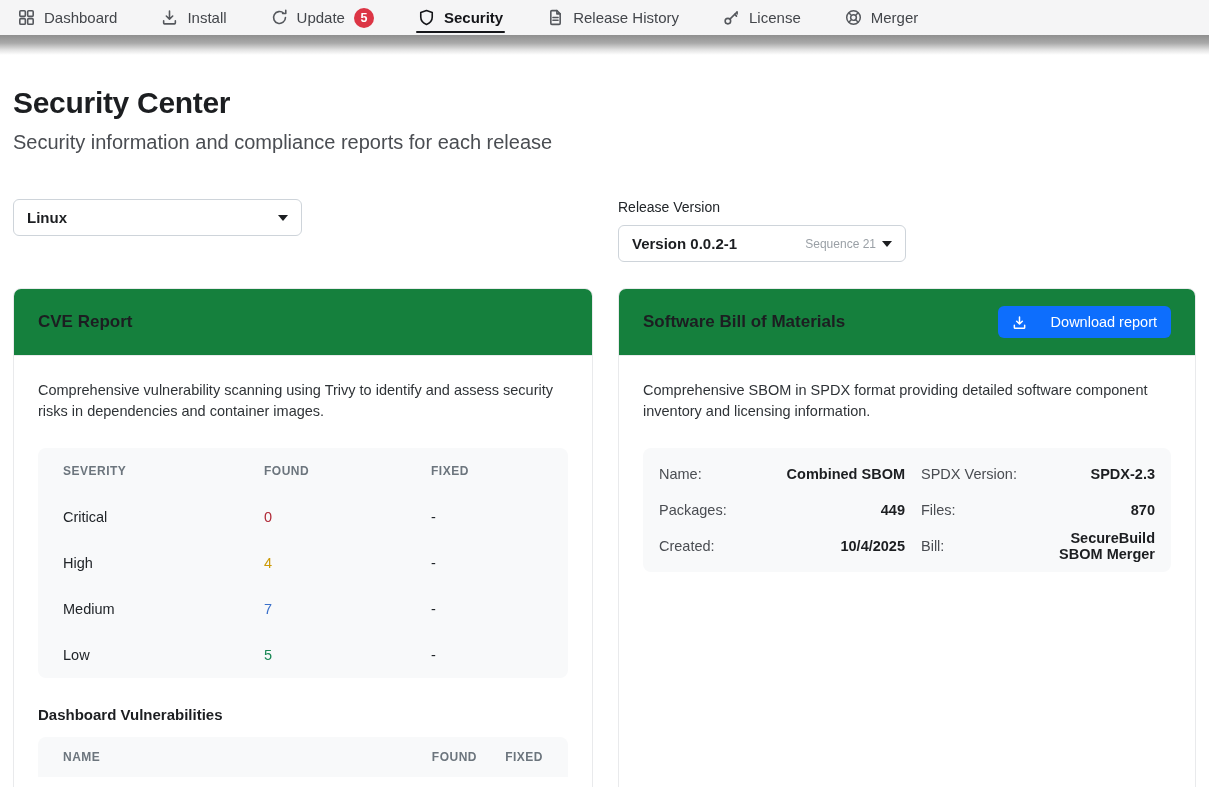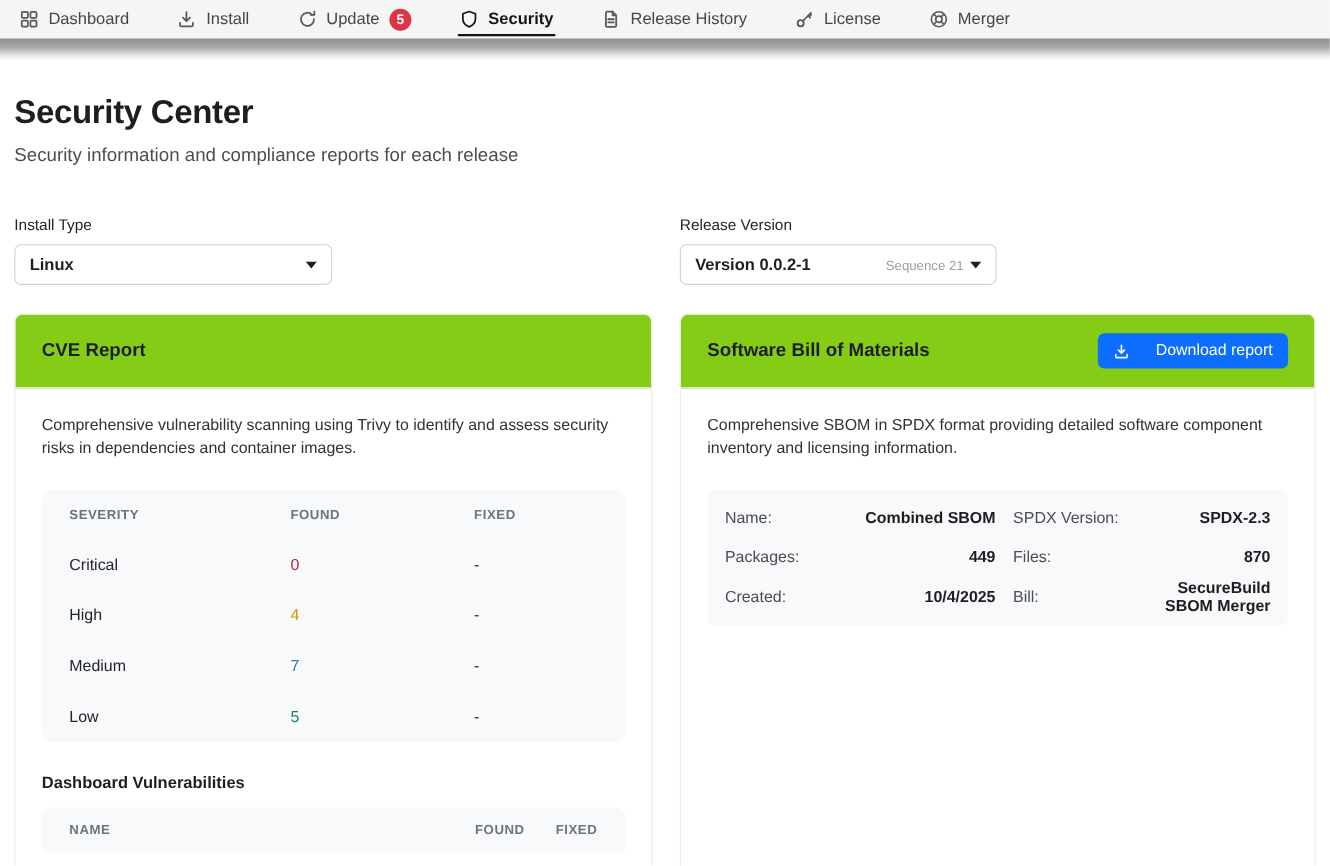--- a/index.html
+++ b/index.html
@@ -21,21 +21,21 @@
     min-width: 20px; height: 20px; border-radius: 10px; background: #dc3545;
     color: #fff; font-size: 12.5px; font-weight: 600; padding: 0 6px; }
 
   .scroll-shadow { height: 20px; background: linear-gradient(to bottom,
     #8f8f8f 0%, #a9a9a9 40%, #e3e3e3 75%, #ffffff 100%); }
 
   
   .page { padding: 0 13px; }
   .page-title { margin-top: 31px; font-size: 30px; font-weight: 700; color: #1c1e21;
     letter-spacing: -0.3px; }
-  .page-subtitle { margin-top: 11px; font-size: 17px; color: #4a4d52; }
+  .page-subtitle { margin-top: 11px; font-size: 20px; color: #4a4d52; }
 
   
   .filters { display: flex; margin-top: 45px; }
   .filter-label { font-size: 14px; color: #212529; margin-bottom: 10px; }
   .filter-col-left { width: 289px; margin-right: 316px; }
   .filter-col-right { width: 288px; }
   .select-box { height: 37px; background: #fff; border: 1px solid #ced4da;
     border-radius: 6px; display: flex; align-items: center; justify-content: space-between;
     padding: 0 13px; cursor: pointer; }
   .select-value { font-size: 15px; font-weight: 700; color: #1c1e21; }
@@ -43,21 +43,21 @@
   .select-seq { font-size: 12px; color: #9aa0a6; }
   .caret { width: 0; height: 0; border-left: 5px solid transparent;
     border-right: 5px solid transparent; border-top: 6px solid #1c1e21; }
 
   
   .cards { display: flex; gap: 25px; margin-top: 26px; align-items: stretch; }
   .card { background: #fff; border: 1px solid #e9eaec; border-radius: 8px;
     overflow: hidden; }
   .card-left { width: 580px; }
   .card-right { width: 578px; }
-  .card-header { background: #84cc16; border-bottom: 1px solid #e9eaec;
+  .card-header { background: #15803d; border-bottom: 1px solid #e9eaec;
     padding: 0 24px; height: 67px; display: flex; align-items: center;
     justify-content: space-between; }
   .card-title { font-size: 17px; font-weight: 600; color: #1c1e21; }
   .card-body { padding: 24px; }
   .card-desc { font-size: 14.5px; color: #2f3337; line-height: 1.48; }
 
   .btn-primary { display: inline-flex; align-items: center; gap: 24px;
     background: #0d6efd; color: #fff; border: none; border-radius: 6px;
     padding: 8px 14px; font-size: 14.5px; font-weight: 500; cursor: pointer;
     font-family: "Liberation Sans", sans-serif; }
@@ -151,21 +151,20 @@
 </nav>
 <div class="scroll-shadow"></div>
 
 <div class="page">
 
   <h1 class="page-title">Security Center</h1>
   <p class="page-subtitle">Security information and compliance reports for each release</p>
 
   <div class="filters">
     <div class="filter-col-left">
-      <div class="filter-label">Install Type</div>
       <div class="select-box">
         <span class="select-value">Linux</span>
         <span class="caret"></span>
       </div>
     </div>
     <div class="filter-col-right">
       <div class="filter-label">Release Version</div>
       <div class="select-box">
         <span class="select-value">Version 0.0.2-1</span>
         <span class="select-right">

